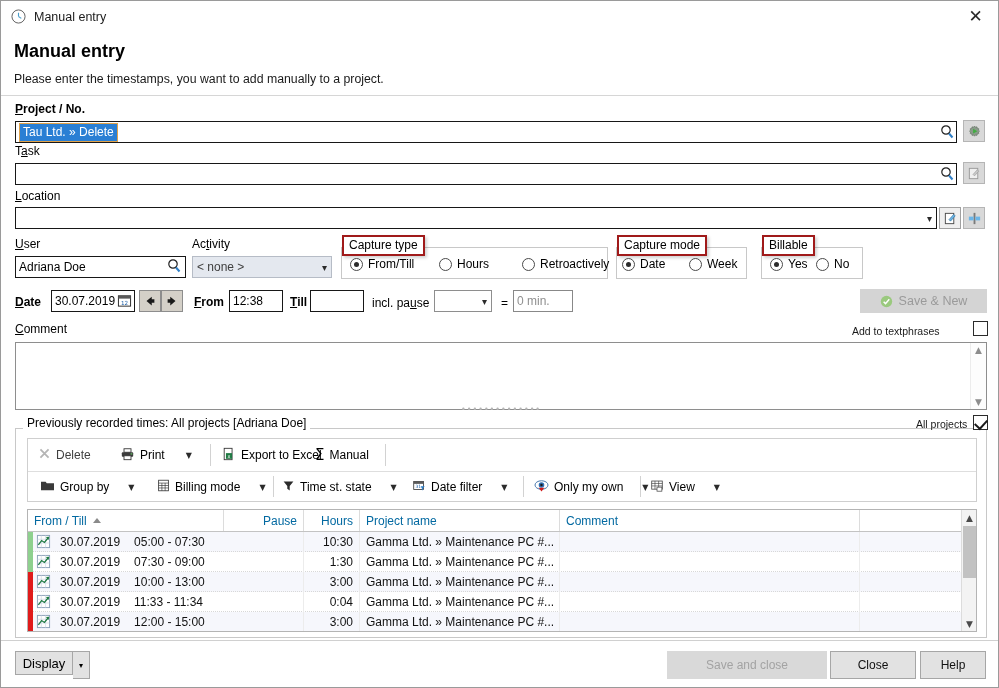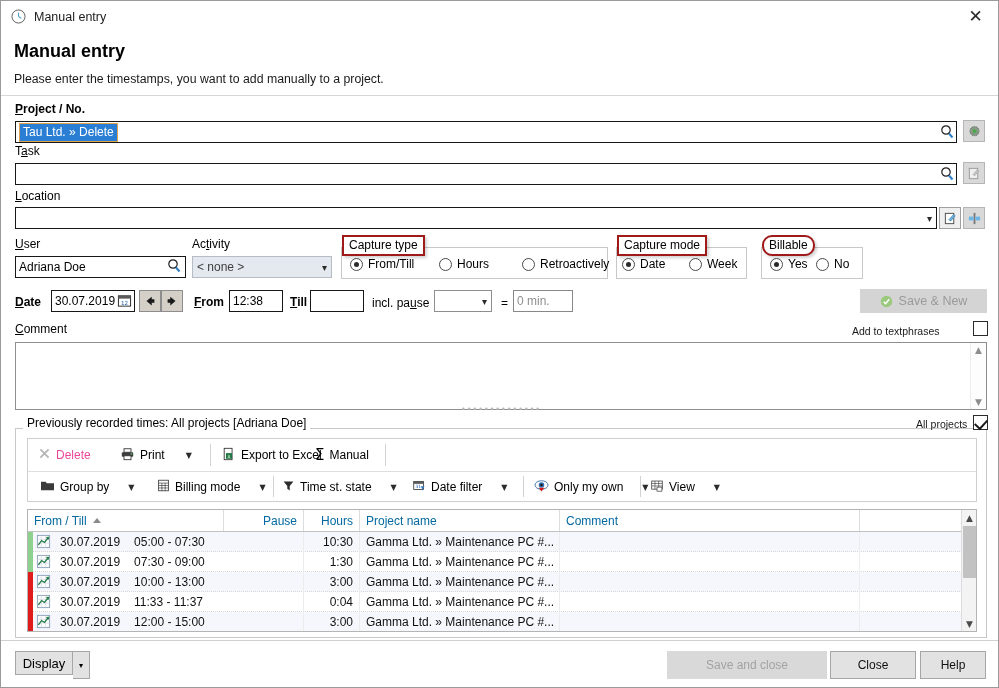--- a/index.html
+++ b/index.html
@@ -195,21 +195,21 @@
   .toolbar-wrap {
     position: absolute; border: 1px solid #cfcfcf; background: #fff;
   }
   .tb-row { position: absolute; left: 0; width: 100%; height: 28px; }
   .tb-row.r2 { border-top: 1px solid #dedede; }
   .tbtn {
     position: absolute; height: 24px;
     display: flex; align-items: center; gap: 5px;
     font-size: 12px; padding: 0 4px; white-space: nowrap;
   }
-  .tbtn.dis { color: #ec4899; }
+  .tbtn.dis { color: #404040; }
   .tsep { position: absolute; width: 1px; background: #d2d2d2; }
   .caret { font-size: 8px; font-family: "DejaVu Sans", sans-serif; color: #2b2b2b; }
 
   
   .grid {
     position: absolute; background: #fff; border: 1px solid #b4b4b4;
     overflow: hidden;
   }
   .grid-head {
     position: absolute; left:0; top: 0; width: 100%; height: 22px;
@@ -407,21 +407,21 @@
     <div class="radio-item" style="left:621px; top:160px;">
       <span class="radio-dot on"></span>
       <span>Date</span>
     </div>
     <div class="radio-item" style="left:688px; top:160px;">
       <span class="radio-dot"></span>
       <span>Week</span>
     </div>
 
     <div class="groupbox" style="left:760px; top:150px; width:102px; height:32px;"></div>
-    <div class="group-caption boxed" style="left:761px; top:138px;border-radius:10px;">Billable</div>
+    <div class="group-caption boxed" style="left:761px; top:138px;">Billable</div>
     <div class="radio-item" style="left:769px; top:160px;">
       <span class="radio-dot on"></span>
       <span>Yes</span>
     </div>
     <div class="radio-item" style="left:815px; top:160px;">
       <span class="radio-dot"></span>
       <span>No</span>
     </div>
 
     <div class="fld-label bold" style="left:14px; top:198px;">
@@ -711,21 +711,21 @@
               <rect x="1.5" y="1.5" width="13" height="13" fill="#ffffff" stroke="#8aa0b8" stroke-width="1"></rect>
               <line x1="1.5" y1="5.6" x2="14.5" y2="5.6" stroke="#c9d4e0" stroke-width="0.7"></line>
               <line x1="1.5" y1="9.6" x2="14.5" y2="9.6" stroke="#c9d4e0" stroke-width="0.7"></line>
               <line x1="5.6" y1="1.5" x2="5.6" y2="14.5" stroke="#c9d4e0" stroke-width="0.7"></line>
               <line x1="10.2" y1="1.5" x2="10.2" y2="14.5" stroke="#c9d4e0" stroke-width="0.7"></line>
               <path d="M2.5 11.5 L6 7 L9 9 L13.5 3.5" fill="none" stroke="#1f7a43" stroke-width="1.4"></path>
               <path d="M10.5 3.2 L13.8 3.0 L13.6 6.3 Z" fill="#1f7a43"></path>
             </svg></span>
           <div class="gcell" style="left:26px; width:170px; border-right:none;">
             <span>30.07.2019</span>
-            <span style="margin-left:14px;">11:33 - 11:37</span>
+            <span style="margin-left:14px;">11:33 - 11:34</span>
           </div>
           <div class="gcell num" style="left:196px; width:80px;"></div>
           <div class="gcell num" style="left:276px; width:56px;">0:04</div>
           <div class="gcell" style="left:332px; width:200px;">Gamma Ltd. » Maintenance PC #...</div>
           <div class="gcell" style="left:532px; width:300px;"></div>
           <div class="gcell plain" style="left:832px; width:102px;"></div>
         </div>
         <div class="grow alt" style="top: 102px;">
           <div class="gbar" style="background:#e01b1b"></div>
           <span class="gicon"><svg width="15" height="15" viewBox="0 0 16 16">

